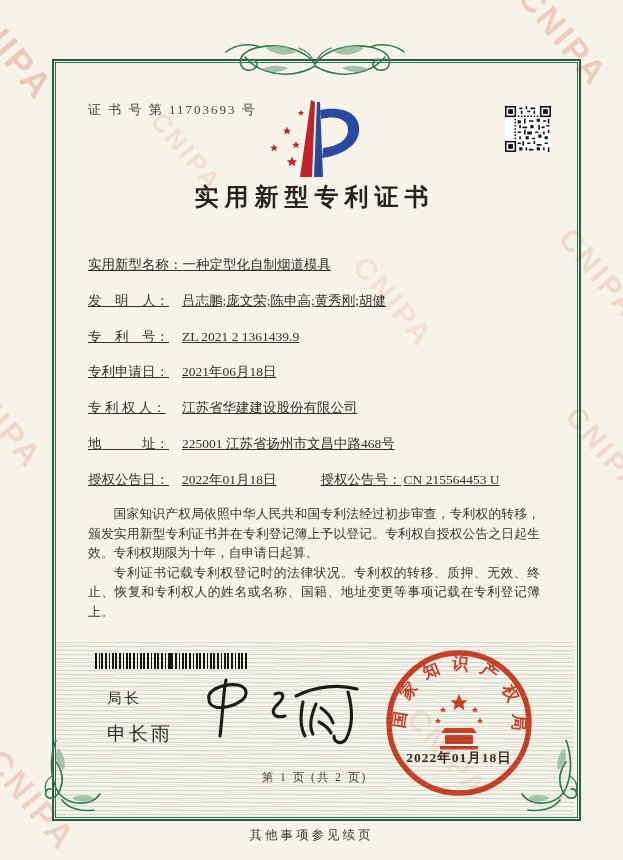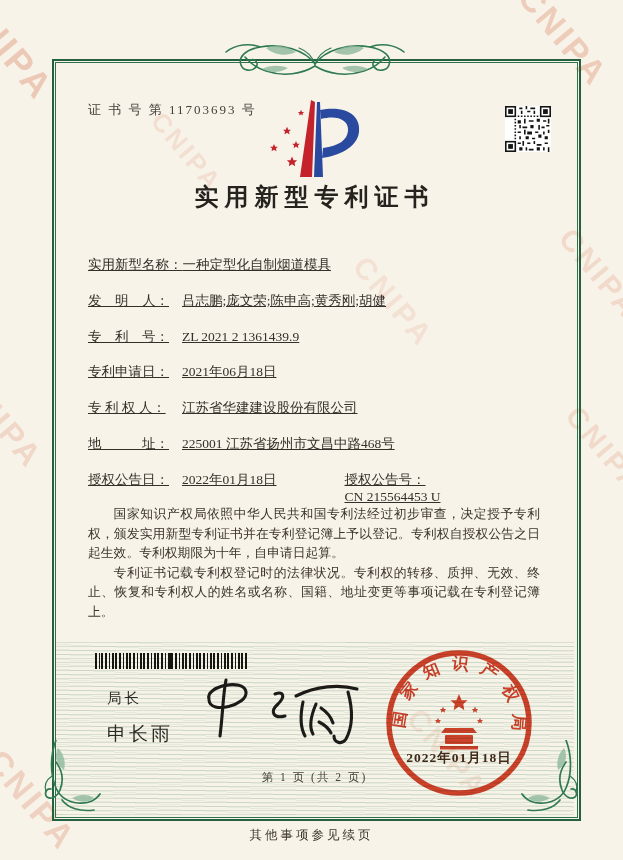--- a/index.html
+++ b/index.html
@@ -46,21 +46,21 @@
   .title{
     position:absolute;left:52px;top:181px;width:525px;z-index:3;
     text-align:center;font-size:24px;font-weight:bold;letter-spacing:6px;color:#26231f;
   }
 
   
   .fields{position:absolute;left:88px;top:256px;width:460px;z-index:3;}
   .frow{height:35.8px;font-size:13.5px;display:flex;align-items:flex-start;line-height:17px;text-decoration:underline;}
   .flabel{display:inline-block;min-width:94px;color:#33302a;}
   .fvalue{color:#33302a;}
-  .grant-pair{margin-left:68px;display:flex;flex-direction:column;}
+  .grant-pair{margin-left:44px;display:flex;}
 
   
   .body-text{
     position:absolute;left:88px;top:505px;width:452px;z-index:3;
     font-size:12.8px;line-height:19.5px;text-align:justify;color:#3a342c;
   }
   .body-text p{margin:0;text-indent:2em;}
 
   
   .barcode{
@@ -233,21 +233,21 @@
       <span class="flabel">授权公告日：</span>
       <span class="fvalue">2022年01月18日</span>
       <span class="grant-pair">
         <span class="flabel" style="min-width:0;margin-right:2px;">授权公告号：</span>
         <span class="fvalue">CN 215564453 U</span>
       </span>
     </div>
   </div>
 
   <div class="body-text">
-    <p>国家知识产权局依照中华人民共和国专利法经过初步审查，决定授予专利权，颁发实用新型专利证书并在专利登记簿上予以登记。专利权自授权公告之日起生效。专利权期限为十年，自申请日起算。</p>
+    <p>国家知识产权局依照中华人民共和国专利法经过初步审查，专利权的转移，颁发实用新型专利证书并在专利登记簿上予以登记。专利权自授权公告之日起生效。专利权期限为十年，自申请日起算。</p>
     <p>专利证书记载专利权登记时的法律状况。专利权的转移、质押、无效、终止、恢复和专利权人的姓名或名称、国籍、地址变更等事项记载在专利登记簿上。</p>
   </div>
 
   <div class="barcode"></div>
 
   <div class="signer-title">局长</div>
   <div class="signer-name">申长雨</div>
 
   <svg class="signature" width="175" height="78" viewBox="0 0 175 78">
     <g stroke="#1d1b18" stroke-width="3.1" fill="none" stroke-linecap="round" stroke-linejoin="round">

